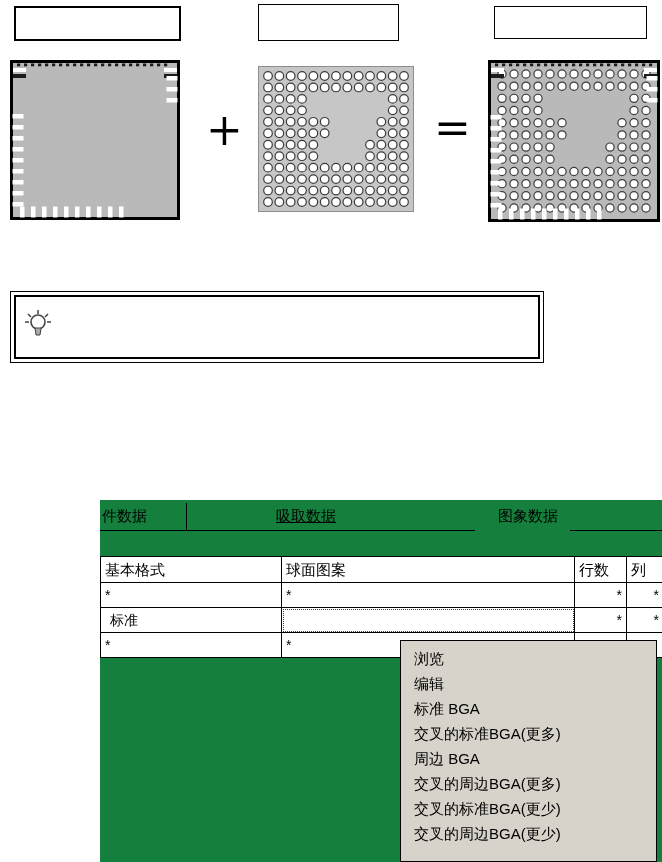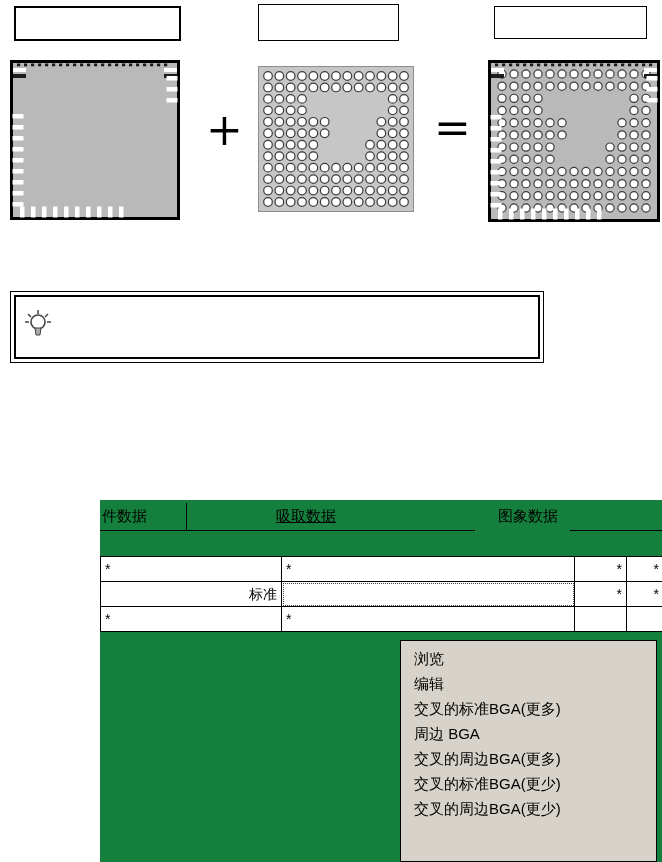--- a/index.html
+++ b/index.html
@@ -42,21 +42,21 @@
   .table{position:absolute;left:0;top:56px;width:562px;border-top:1px solid #000;border-left:1px solid #000;}
   .row{display:flex;}
   .cell{box-sizing:border-box;border-right:1px solid #000;border-bottom:1px solid #000;
         padding:0 4px;overflow:hidden;white-space:nowrap;background:#fff;height:25px;line-height:25px;font-size:14px;}
   .hrow .cell{height:26px;line-height:26px;font-size:15px;}
   .c1{width:181px;}
   .c2{width:293px;}
   .c3{width:52px;text-align:right;}
   .c4{width:36px;text-align:right;border-right:none;}
   .focus{outline:1px dotted #444;outline-offset:-2px;}
-  .r2c1{padding-left:9px;text-align:right;}
+  .r2c1{padding-left:9px;}
 
   
   .menu{position:absolute;left:400px;top:640px;width:257px;height:222px;background:#d7d3cb;
         border:1px solid #000;box-sizing:border-box;z-index:5;padding-top:5px;}
   .menu-item{height:25px;line-height:25px;padding-left:13px;font-size:15px;cursor:default;}
 </style>
 </head>
 <body>
 
 <div class="page">
@@ -445,20 +445,26 @@
 
   <div class="panel">
     <div class="tab tab1">件数据</div>
     <div class="tab-sep"></div>
     <div class="tab tab2">吸取数据</div>
     <div class="tab tab3">图象数据</div>
     <div class="tab-underline seg1"></div>
     <div class="tab-underline seg2"></div>
 
     <div class="table">
+      <div class="row hrow">
+        <div class="cell c1">基本格式</div>
+        <div class="cell c2">球面图案</div>
+        <div class="cell c3" style="text-align:left">行数</div>
+        <div class="cell c4" style="text-align:left">列</div>
+      </div>
       <div class="row">
         <div class="cell c1">*</div>
         <div class="cell c2">*</div>
         <div class="cell c3">*</div>
         <div class="cell c4">*</div>
       </div>
       <div class="row">
         <div class="cell c1 r2c1">标准</div>
         <div class="cell c2 focus"></div>
         <div class="cell c3">*</div>
@@ -469,20 +475,21 @@
         <div class="cell c2">*</div>
         <div class="cell c3"></div>
         <div class="cell c4"></div>
       </div>
     </div>
   </div>
 
   <div class="menu">
     <div class="menu-item">浏览</div>
     <div class="menu-item">编辑</div>
+    <div class="menu-item">标准 BGA</div>
     <div class="menu-item">交叉的标准BGA(更多)</div>
     <div class="menu-item">周边 BGA</div>
     <div class="menu-item">交叉的周边BGA(更多)</div>
     <div class="menu-item">交叉的标准BGA(更少)</div>
     <div class="menu-item">交叉的周边BGA(更少)</div>
   </div>
 
 </div>
 
 </body></html>

